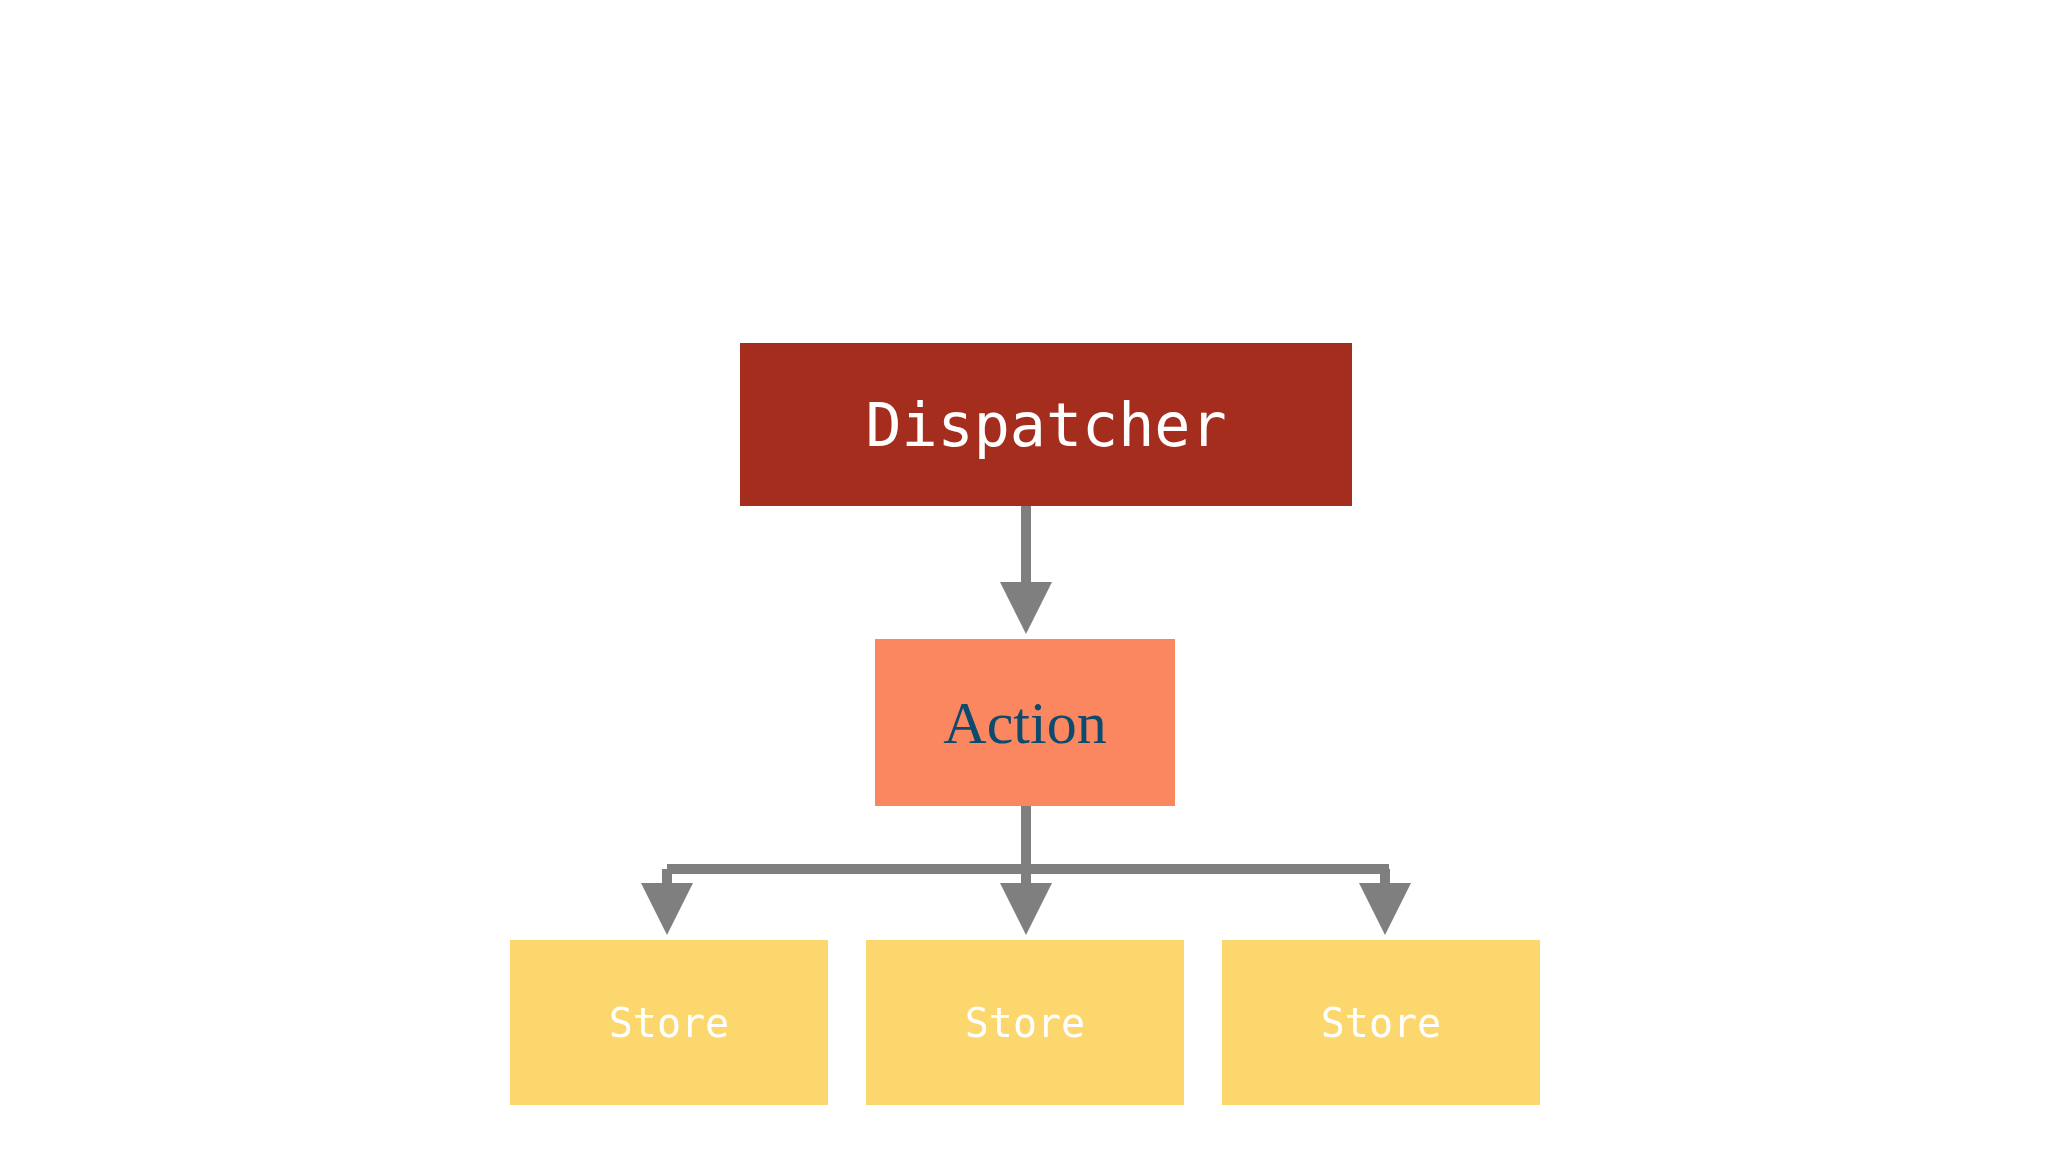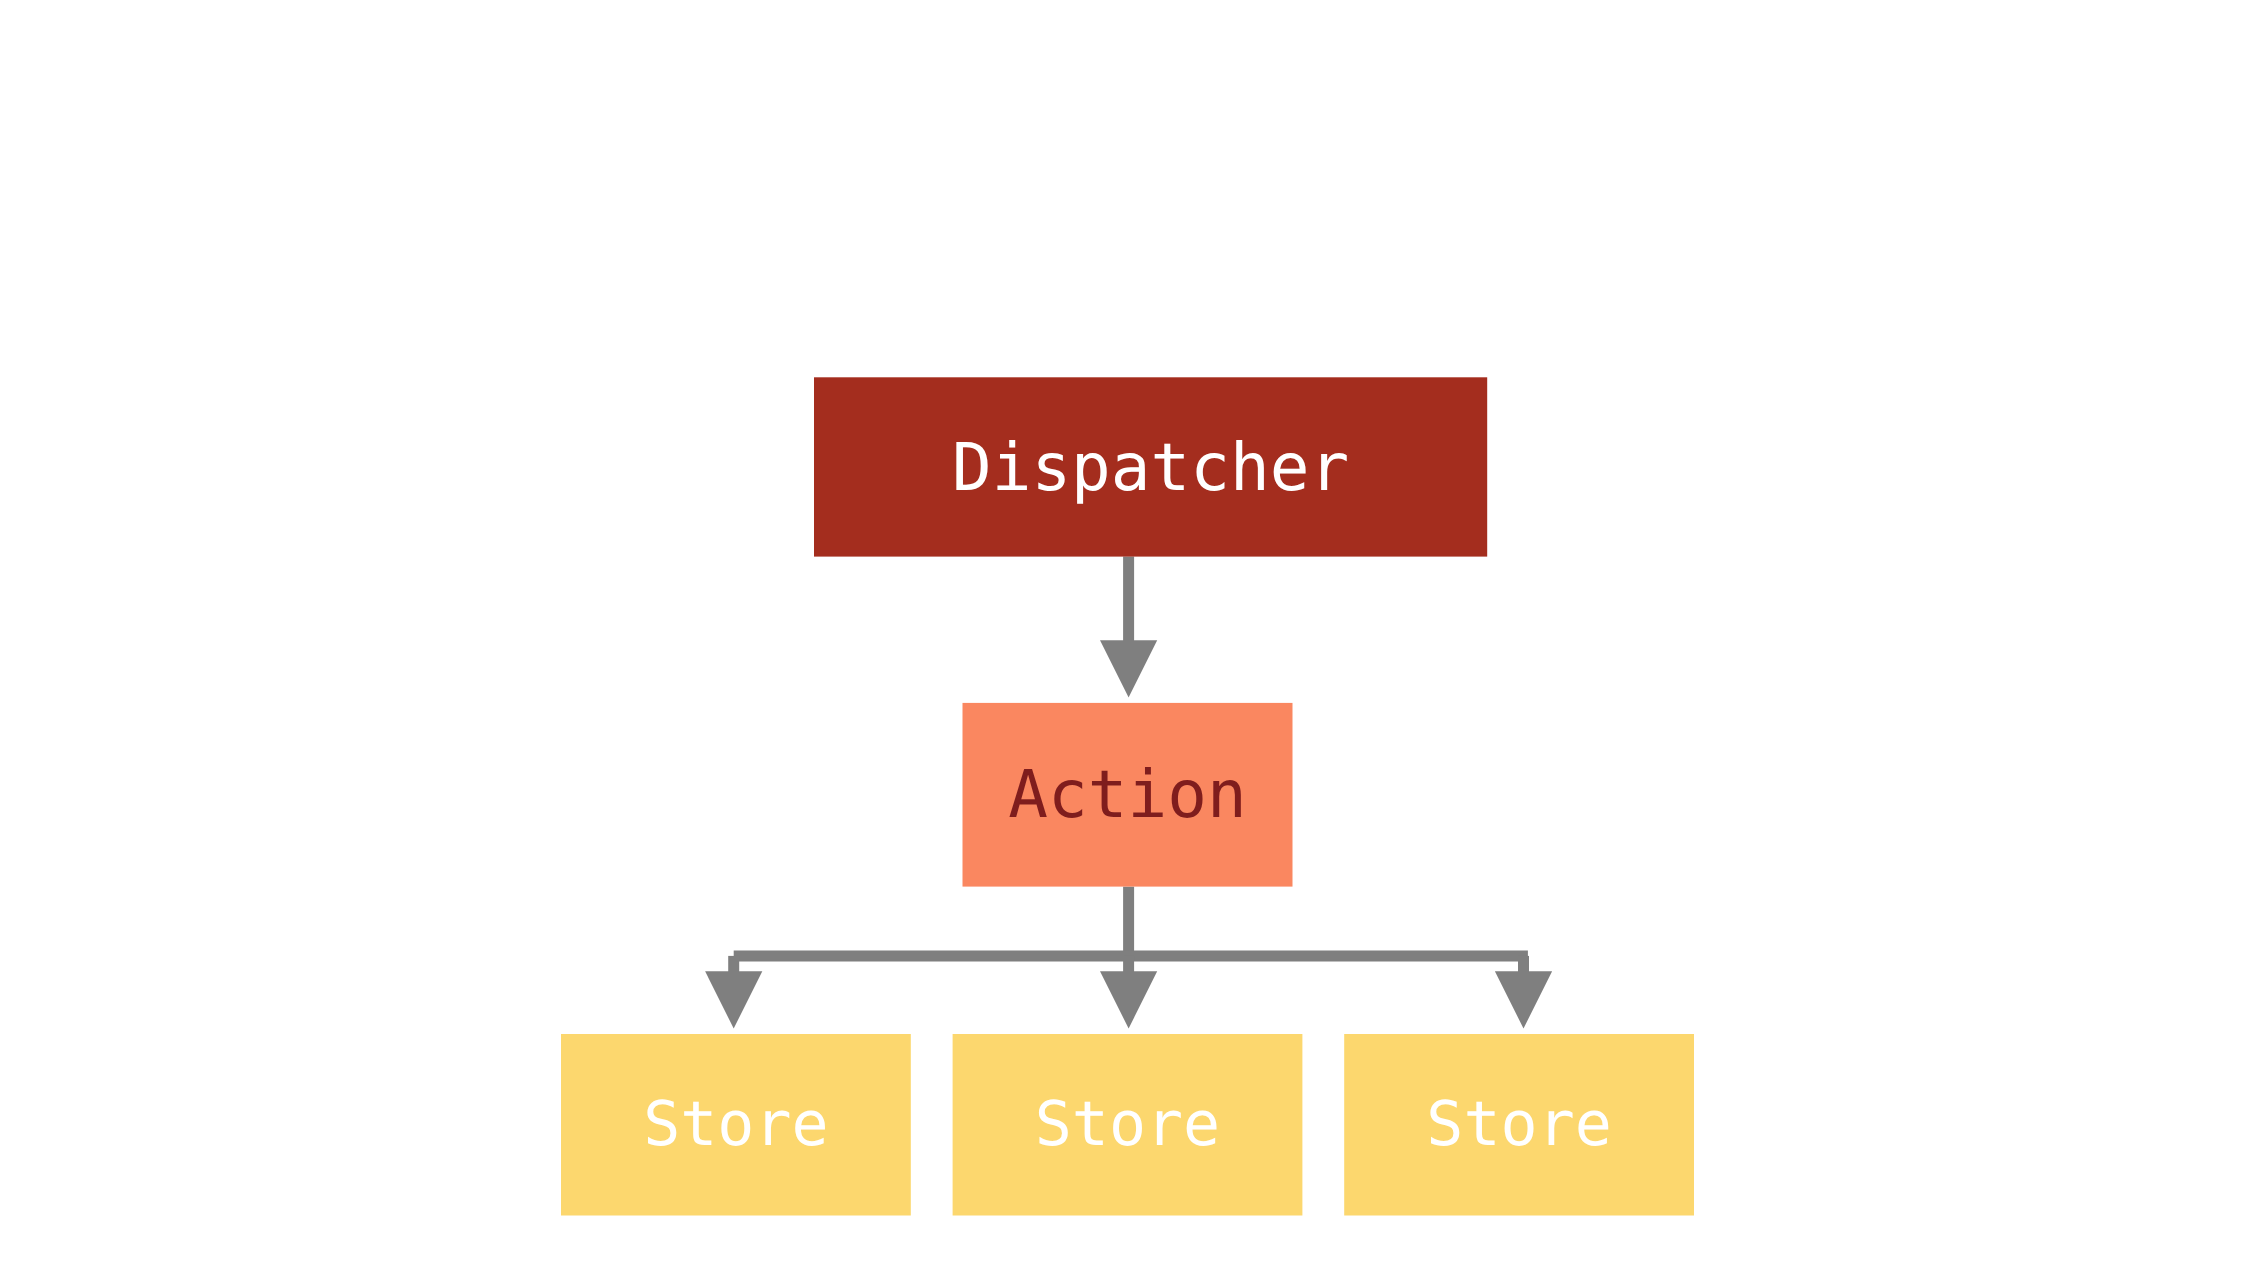--- a/index.html
+++ b/index.html
@@ -71,21 +71,21 @@
   }
   #node-action .node-label { font-size: 60px; }
 
   
   .node-store {
     top: 940px;
     width: 318px;
     height: 165px;
     background: #FCD76E;
   }
-  .node-store .node-label { font-size: 56px; }
+  .node-store .node-label { font-size: 40px; }
   #node-store-0 { left: 510px; }
   #node-store-1 { left: 866px; }
   #node-store-2 { left: 1222px; }
 
   
   .connector-svg {
     position: absolute;
     left: 0;
     top: 0;
     width: 2048px;
@@ -137,21 +137,21 @@
       <line class="conn-line" x1="1385" y1="869" x2="1385" y2="900" style="stroke: rgb(127, 127, 127);"></line>
       <polygon class="conn-head" points="1385,935 1359,883 1411,883" style="fill: rgb(127, 127, 127);"></polygon>
     </g>
   </svg>
 
   <div id="node-dispatcher" class="node" style="background: rgb(164, 45, 30);">
     <span class="node-label" style="color: rgb(255, 255, 255);">Dispatcher</span>
   </div>
 
   <div id="node-action" class="node" style="background: rgb(250, 135, 96);">
-    <span class="node-label" style="color: #7f1d1d;">Action</span>
+    <span class="node-label" style="color: #0c4a6e; font-family: Liberation Serif, serif;">Action</span>
   </div>
 
   <div id="node-store-0" class="node node-store" style="background: rgb(252, 215, 110);">
     <span class="node-label" style="color: rgb(255, 255, 255);">Store</span>
   </div>
 
   <div id="node-store-1" class="node node-store" style="background: rgb(252, 215, 110);">
     <span class="node-label" style="color: rgb(255, 255, 255);">Store</span>
   </div>
 

